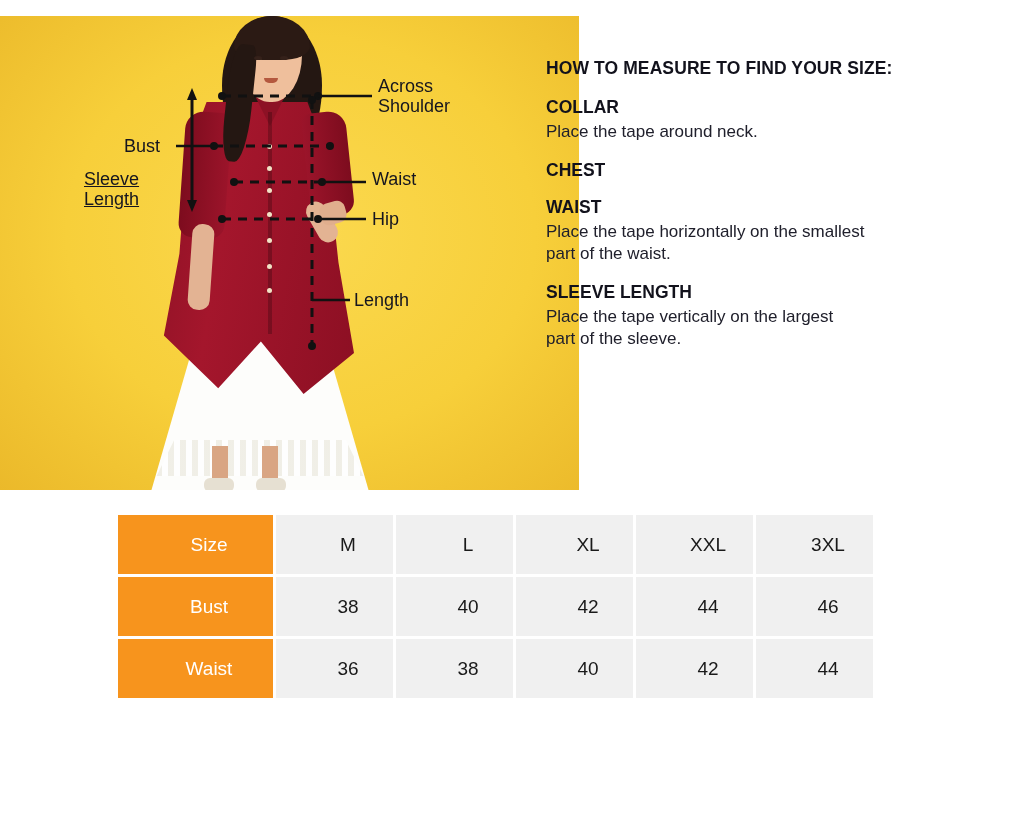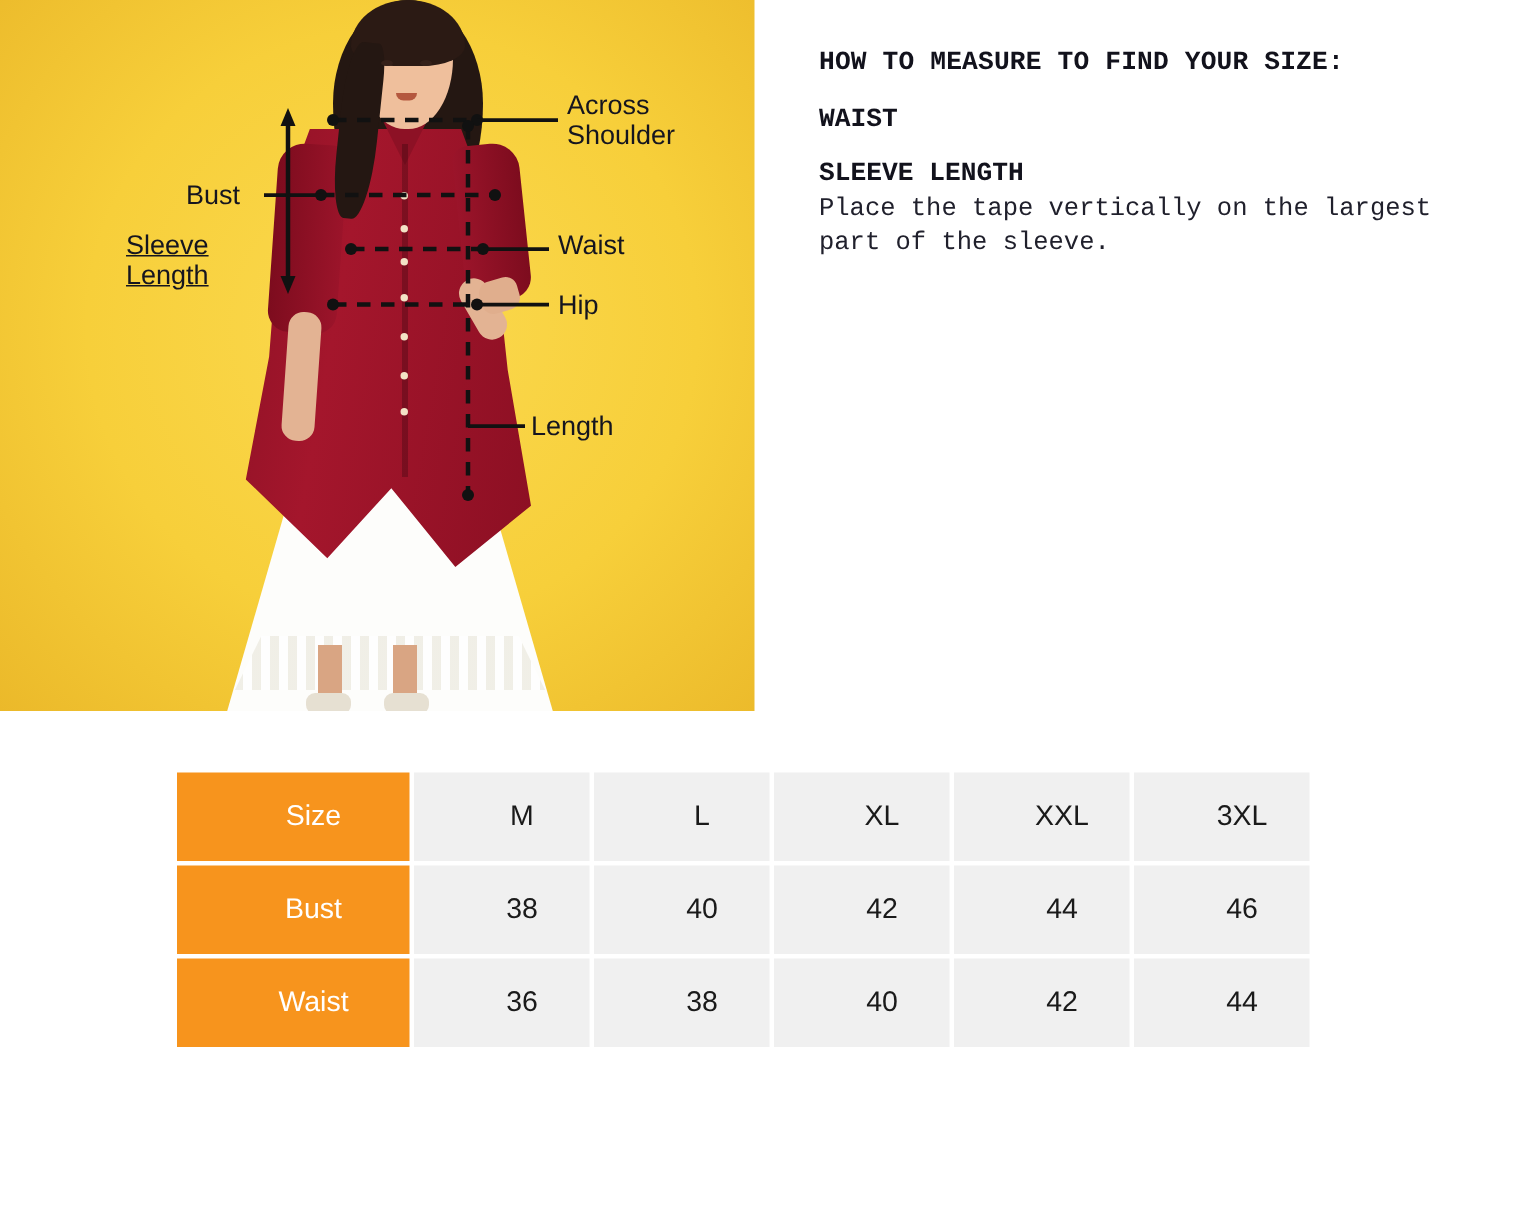--- a/index.html
+++ b/index.html
@@ -20,22 +20,22 @@
   #top-section {
     position: absolute;
     left: 0; top: 0;
     width: 1024px;
     height: 474px;
   }
 
   
   #photo-panel {
     position: absolute;
-    left: 0; top: 0;
-    width: 503px;
+    left: 0; top: 16px;
+    width: 579px;
     height: 474px;
     background: radial-gradient(ellipse at 52% 46%, #fbd94f 0%, #f7cf3a 55%, #ebb92a 100%);
     overflow: hidden;
   }
 
   
   .fig { position: absolute; }
 
   
   #skirt {
@@ -180,23 +180,22 @@
   #lbl-across-shoulder { left: 378px; top: 60px; }
   #lbl-bust           { left: 124px; top: 120px; }
   #lbl-sleeve-length  { left: 84px;  top: 153px; text-decoration: underline; }
   #lbl-waist          { left: 372px; top: 153px; }
   #lbl-hip            { left: 372px; top: 193px; }
   #lbl-length         { left: 354px; top: 274px; }
 
   
   #howto {
     position: absolute;
-    left: 546px; top: 32px;
+    left: 546px; top: 58px;
     width: 452px;
-    font-family: Liberation Mono, monospace;
   }
   #howto h1 {
     font-size: 17.5px;
     font-weight: bold;
     margin: 0 0 18px 0;
     letter-spacing: .1px;
     color: #12121c;
   }
   .howto-block { margin-bottom: 16px; }
   .howto-block .ht {
@@ -313,26 +312,33 @@
     <div class="m-label" id="lbl-sleeve-length">Sleeve
 Length</div>
     <div class="m-label" id="lbl-waist">Waist</div>
     <div class="m-label" id="lbl-hip">Hip</div>
     <div class="m-label" id="lbl-length">Length</div>
   </div>
 
   <div id="howto">
     <h1>HOW TO MEASURE TO FIND YOUR SIZE:</h1>
 
-
     <div class="howto-block">
+      <p class="ht">COLLAR</p>
+      <p class="hb">Place the tape around neck.</p>
+    </div>
+
+    <div class="howto-block">
+      <p class="ht">CHEST</p>
     </div>
 
     <div class="howto-block">
       <p class="ht">WAIST</p>
+      <p class="hb">Place the tape horizontally on the smallest
+part of the waist.</p>
     </div>
 
     <div class="howto-block">
       <p class="ht">SLEEVE LENGTH</p>
       <p class="hb">Place the tape vertically on the largest
 part of the sleeve.</p>
     </div>
   </div>
 </div>
 

